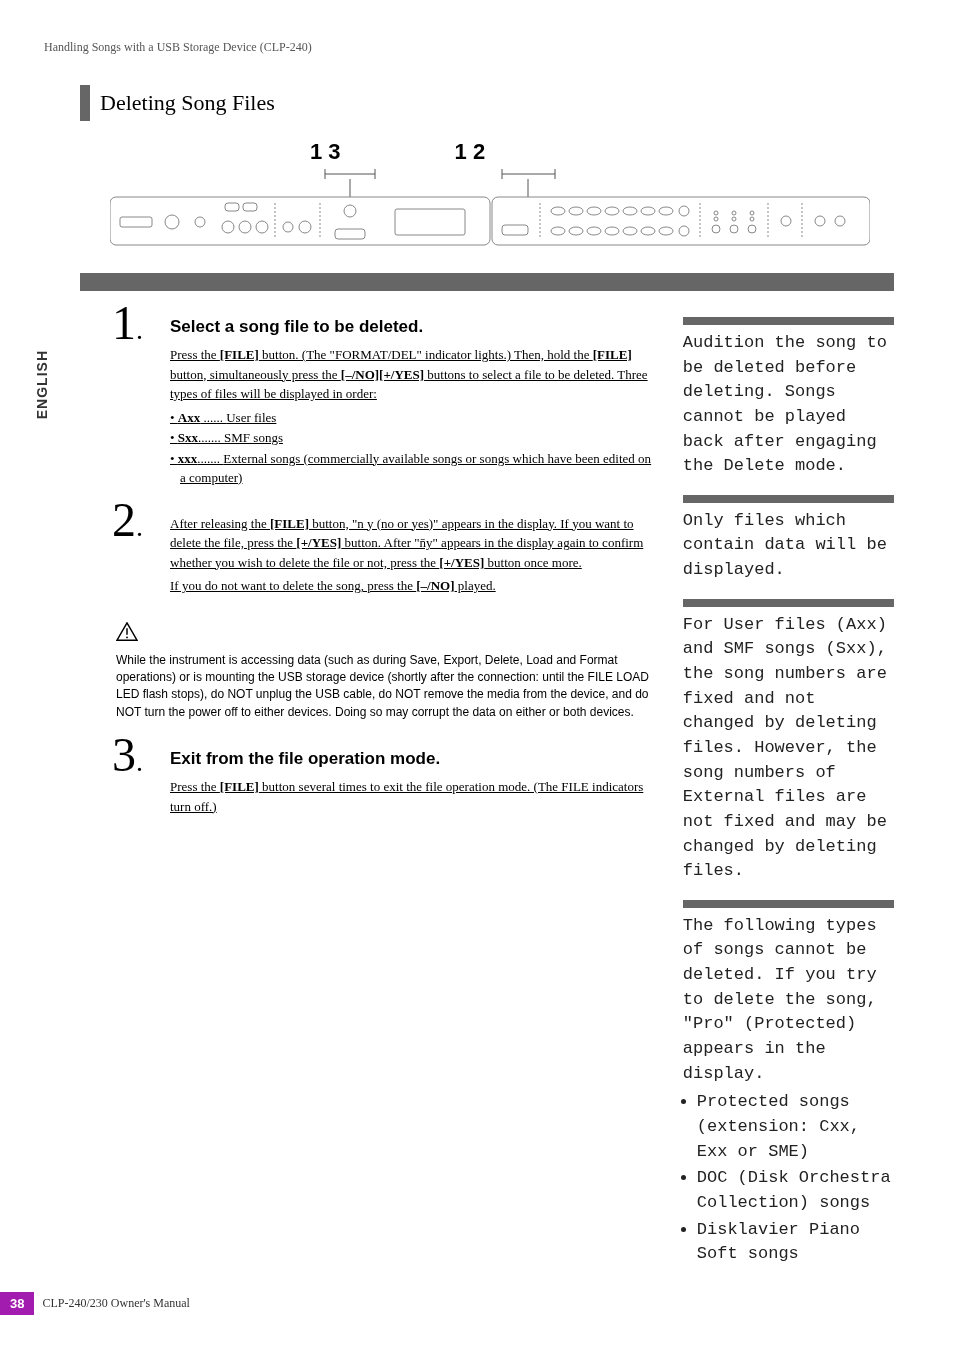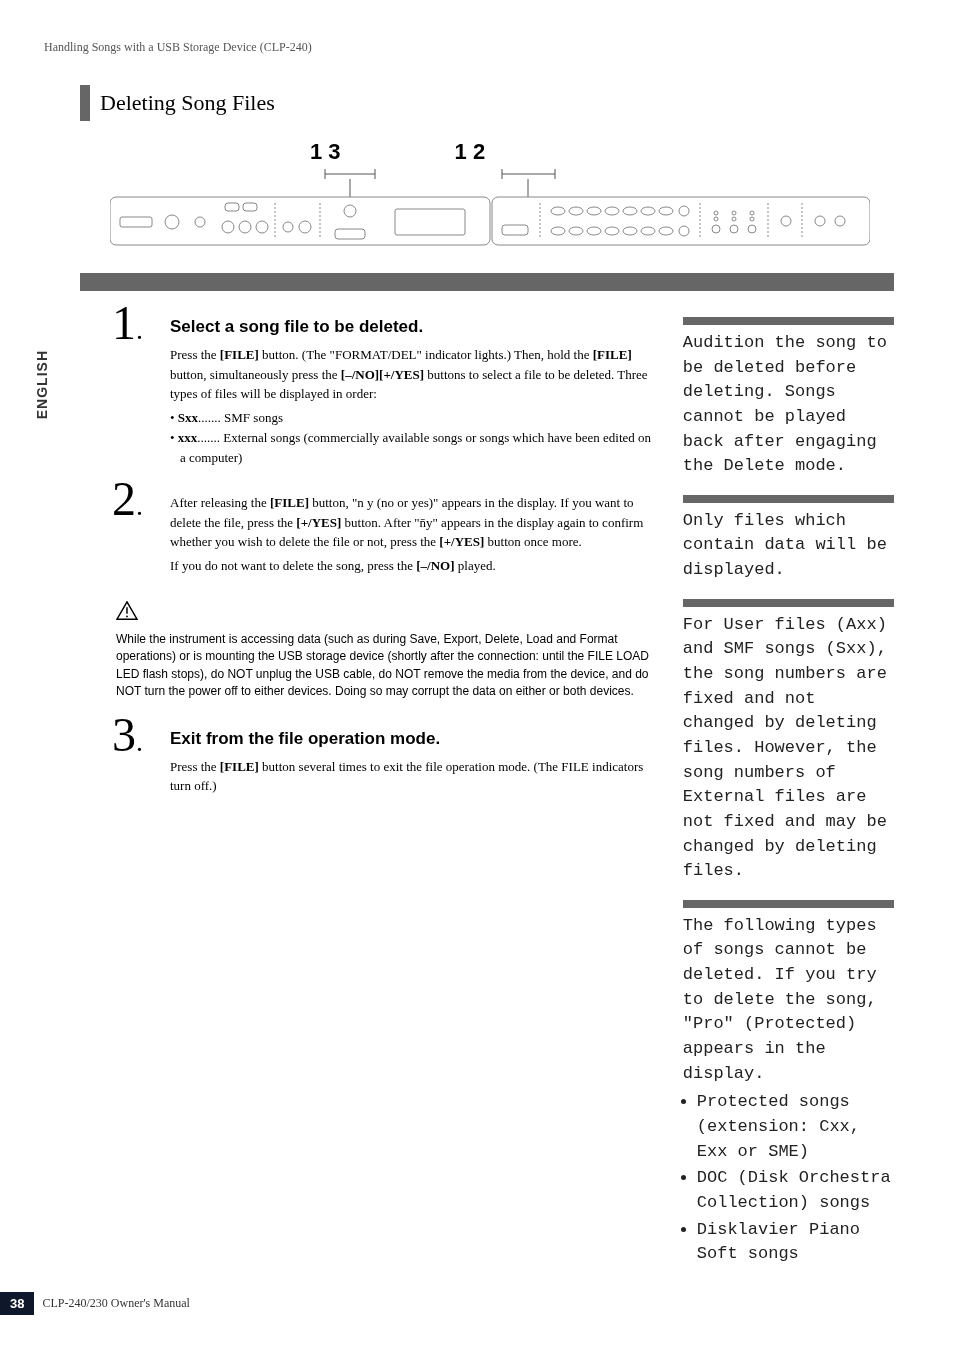--- a/index.html
+++ b/index.html
@@ -105,20 +105,21 @@
   .step-num .dot { font-size: 28px; }
   .step-title {
     font-family: Arial, Helvetica, sans-serif;
     font-weight: bold;
     font-size: 17px;
     margin-bottom: 8px;
   }
   .step-body {
     font-size: 13px;
     line-height: 1.5;
+    text-decoration: underline;
   }
   .step-body p { margin-bottom: 4px; }
   .filetype-list { margin-top: 2px; }
   .filetype-list div { margin-bottom: 1px; }
   .caution-block {
     margin-left: -4px;
     margin-bottom: 28px;
   }
   .caution-icon {
     width: 22px; height: 20px; margin-bottom: 6px;
@@ -137,21 +138,21 @@
   .side-ul { list-style: disc; margin-left: 14px; margin-top: 4px; }
   .side-ul li { margin-bottom: 2px; }
   .footer {
     position: absolute;
     bottom: 36px;
     left: 0;
     display: flex;
     align-items: center;
   }
   .footer-pagebox {
-    background: #0f172a;
+    background: #a21caf;
     color: #fff;
     font-family: Arial, sans-serif;
     font-size: 13px;
     font-weight: bold;
     padding: 4px 10px;
   }
   .footer-text {
     font-size: 12px;
     margin-left: 8px;
     color: #333;
@@ -253,20 +254,21 @@
       <div class="main-col">
 
         <div class="step">
           <div class="step-num"><span>1</span><span class="dot">.</span></div>
           <div class="step-title">Select a song file to be deleted.</div>
           <div class="step-body">
             <p>
               <span>Press the </span><b>[FILE]</b><span> button. (The "FORMAT/DEL" indicator lights.) Then, hold the </span><b>[FILE]</b><span> button, simultaneously press the </span><b>[–/NO][+/YES]</b><span> buttons to select a file to be deleted. Three types of files will be displayed in order:</span>
             </p>
             <div class="filetype-list">
+              <div>• <b>Axx</b><span> ...... </span><span>User files</span></div>
               <div>• <b>Sxx</b><span>....... </span><span>SMF songs</span></div>
               <div style="padding-left:10px; text-indent:-10px;">• <b>xxx</b><span>....... </span><span>External songs (commercially available songs or songs which have been edited on a computer)</span></div>
             </div>
           </div>
         </div>
 
         <div class="step">
           <div class="step-num"><span>2</span><span class="dot">.</span></div>
           <div class="step-body">
             <p>

